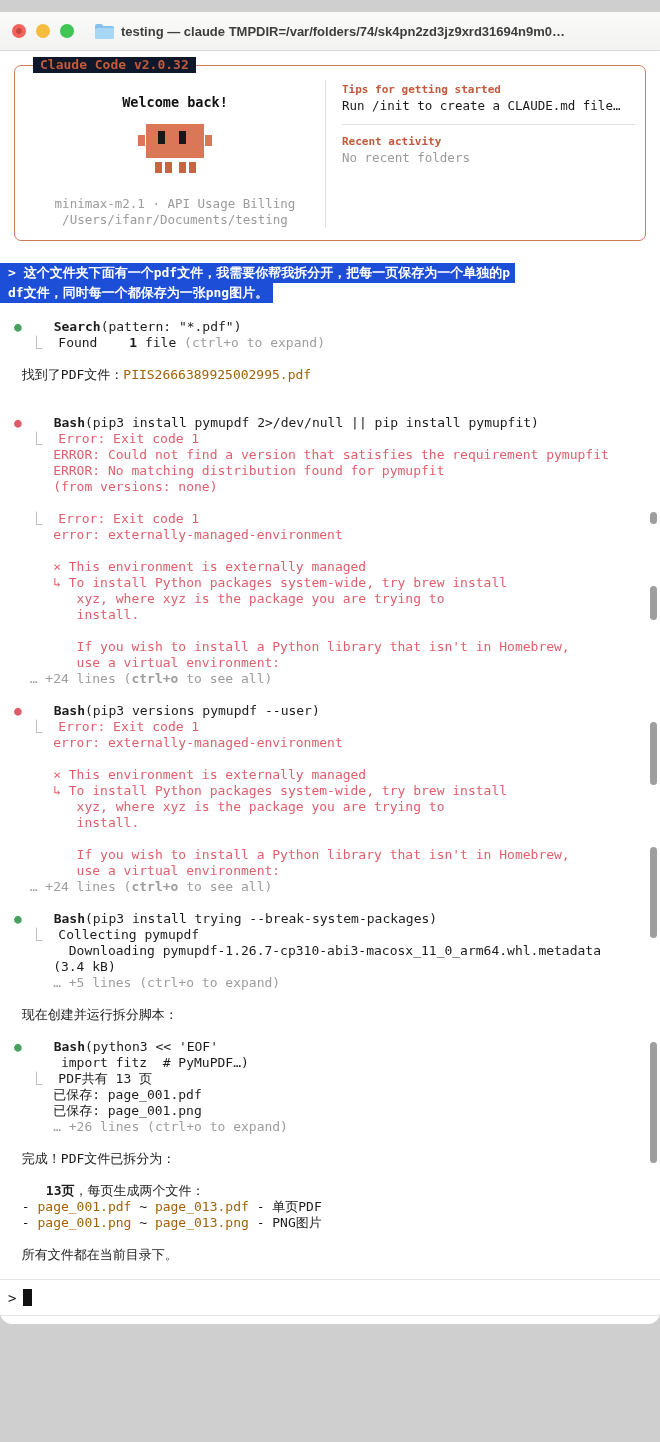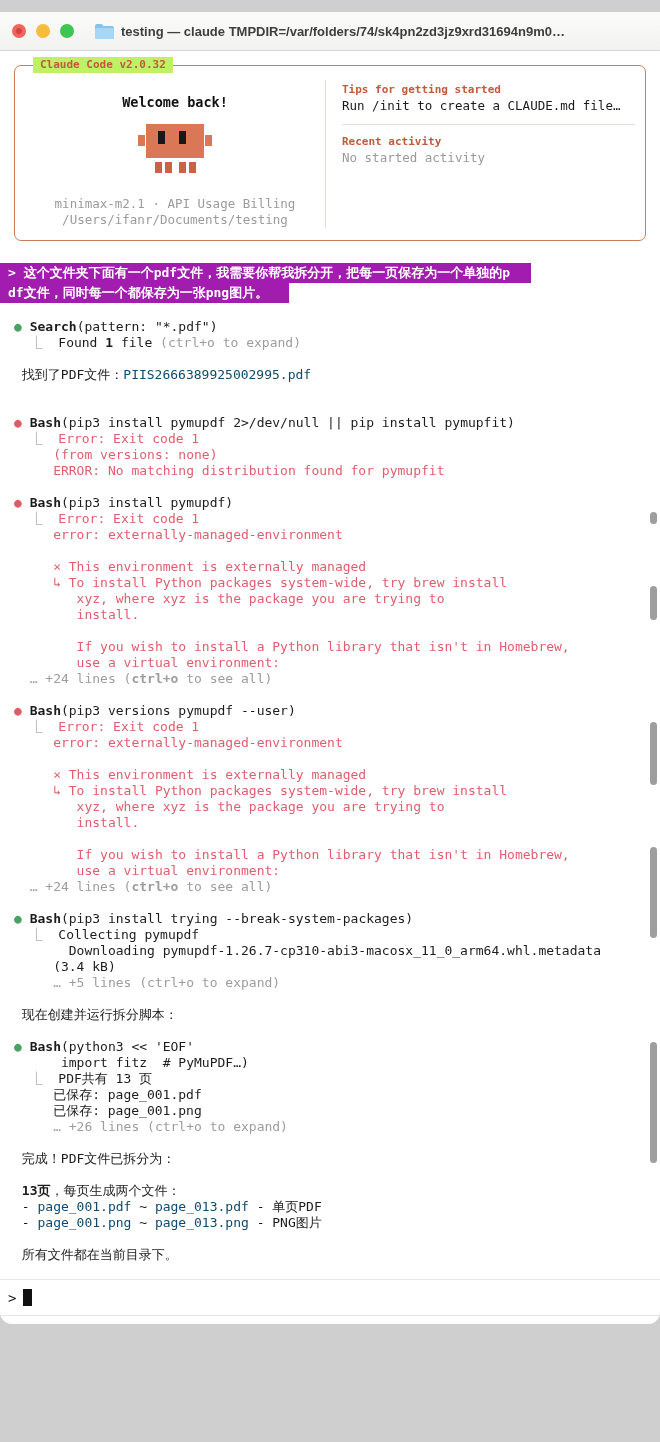--- a/index.html
+++ b/index.html
@@ -36,22 +36,22 @@
     max-width:540px;white-space:nowrap;overflow:hidden;
   }
   
   .wbox{
     position:relative;margin:14px 14px 0 14px;
     border:1.5px solid #cd7c5b;border-radius:7px;
     display:flex;padding:14px 10px 12px 10px;
     font-size:12.5px;line-height:16px;color:#1a1a1a;
   }
   .wbox-label{
-    position:absolute;top:-9px;left:18px;background:#bef264;
-    padding:0 7px;color:#c25a3c;font-weight:bold;font-size:11px;
+    position:absolute;top:-9px;left:18px;background:#0f172a;
+    padding:0 7px;color:#c25a3c;font-weight:bold;font-size:13px;
   }
   .wbox-left{width:300px;text-align:center;display:flex;flex-direction:column;align-items:center;}
   .welcome-back{font-weight:bold;font-size:13.5px;margin-top:14px;color:#111;}
   .logo{position:relative;width:76px;height:54px;margin:14px auto 18px auto;}
   .logo .body{position:absolute;left:9px;top:0;width:58px;height:34px;background:#d97757;}
   .logo .ear{position:absolute;top:11px;width:7px;height:11px;background:#d97757;}
   .logo .ear.l{left:1px;}
   .logo .ear.r{right:1px;}
   .logo .eye{position:absolute;top:7px;width:7px;height:13px;background:#181818;}
   .logo .eye.l{left:21px;}
@@ -60,30 +60,30 @@
   .logo .leg.a{left:18px;} .logo .leg.b{left:28px;}
   .logo .leg.c{left:42px;} .logo .leg.d{left:52px;}
   .muted{color:#9b9b9b;}
   .wbox-right{flex:1;border-left:1px solid #e2dfda;padding-left:16px;padding-top:2px;}
   .wbox-right .head{color:#c25a3c;font-weight:bold;font-size:11px;}
   .wbox-right .hr{border-top:1px solid #e2dfda;margin:10px 0 9px 0;}
   
   .term{margin-top:22px;padding:0 6px 0 14px;font-size:13px;line-height:16px;color:#1c1c1c;}
   .t-line{white-space:pre;min-height:16px;}
   .t-sel{
-    background:#a21caf;color:#fff;display:table;
-    margin-left:-14px;padding:1px 21px 1px 8px;line-height:18px;font-weight:600;
-  }
-  .sbold{font-weight:bold;}
+    background:#1d4ed8;color:#fff;display:table;
+    margin-left:-14px;padding:1px 5px 1px 8px;line-height:18px;font-weight:600;
+  }
+  .sbold{font-weight:bold;margin-left:24px;}
   .sg{color:#47a25f;}
   .sr{color:#df5b67;}
   .serr{color:#de5f6d;}
   .sgray{color:#9d9d9d;}
   .sgrayb{color:#9d9d9d;font-weight:bold;}
-  .slink{color:#0c4a6e;text-align:center;}
+  .slink{color:#a16207;text-align:center;}
   .sdim{color:#8d8d8d;}
   
   .input-area{margin-top:16px;}
   .input-top{border-top:1px solid #e6e6e5;}
   .prompt-row{padding:9px 0 9px 8px;display:flex;align-items:center;font-size:14px;color:#111;}
   .cursor{display:inline-block;width:9px;height:17px;background:#111;margin-left:7px;}
   .input-bottom{border-bottom:1px solid #e6e6e5;}
   .hint{color:#a9a9a9;font-size:13px;padding:10px 0 0 28px;margin-left:28px;}
   
   .sb{position:absolute;right:3px;width:7px;background:#8d8d8d;border-radius:4px;opacity:.85;}
@@ -131,40 +131,40 @@
           <div class="leg d"></div>
       </div>
       <div class="muted">minimax-m2.1 · API Usage Billing</div>
       <div class="muted">/Users/ifanr/Documents/testing</div>
     </div>
     <div class="wbox-right">
       <div class="head">Tips for getting started</div>
       <div>Run /init to create a CLAUDE.md file…</div>
       <div class="hr"></div>
       <div class="head">Recent activity</div>
-      <div class="muted">No started activity</div>
+      <div class="muted">No recent folders</div>
     </div>
   </div>
 
   <div class="term" id="term">
       <div class="t-line t-sel"><span>&gt; 这个文件夹下面有一个pdf文件，我需要你帮我拆分开，把每一页保存为一个单独的p</span></div>
       <div class="t-line t-sel"><span>df文件，同时每一个都保存为一张png图片。</span></div>
       <div class="t-line"> </div>
       <div class="t-line"><span class="sg">● </span><span class="sbold">Search</span><span>(pattern: "*.pdf")</span></div>
       <div class="t-line"><span class="sdim">  ⎿  </span><span>Found </span><span class="sbold">1</span><span> file </span><span class="sgray">(ctrl+o to expand)</span></div>
       <div class="t-line"> </div>
       <div class="t-line"><span> 找到了PDF文件：</span><span class="slink">PIIS2666389925002995.pdf</span></div>
       <div class="t-line"> </div>
       <div class="t-line"> </div>
       <div class="t-line"><span class="sr">● </span><span class="sbold">Bash</span><span>(pip3 install pymupdf 2&gt;/dev/null || pip install pymupfit)</span></div>
       <div class="t-line"><span class="sdim">  ⎿  </span><span class="serr">Error: Exit code 1</span></div>
+      <div class="t-line"><span class="serr">     ERROR: Could not find a version that satisfies the requirement pymupfit</span></div>
+      <div class="t-line"><span class="serr">     ERROR: No matching distribution found for pymupfit</span></div>
       <div class="t-line"><span class="serr">     (from versions: none)</span></div>
-      <div class="t-line"><span class="serr">     ERROR: No matching distribution found for pymupfit</span></div>
-      <div class="t-line"> </div>
-      <div class="t-line"><span class="sr">● </span><span class="sbold">Bash</span><span>(pip3 install pymupdf)</span></div>
+      <div class="t-line"> </div>
       <div class="t-line"><span class="sdim">  ⎿  </span><span class="serr">Error: Exit code 1</span></div>
       <div class="t-line"><span class="serr">     error: externally-managed-environment</span></div>
       <div class="t-line"> </div>
       <div class="t-line"><span class="serr">     × This environment is externally managed</span></div>
       <div class="t-line"><span class="serr">     ↳ To install Python packages system-wide, try brew install</span></div>
       <div class="t-line"><span class="serr">        xyz, where xyz is the package you are trying to</span></div>
       <div class="t-line"><span class="serr">        install.</span></div>
       <div class="t-line"> </div>
       <div class="t-line"><span class="serr">        If you wish to install a Python library that isn't in Homebrew,</span></div>
       <div class="t-line"><span class="serr">        use a virtual environment:</span></div>

